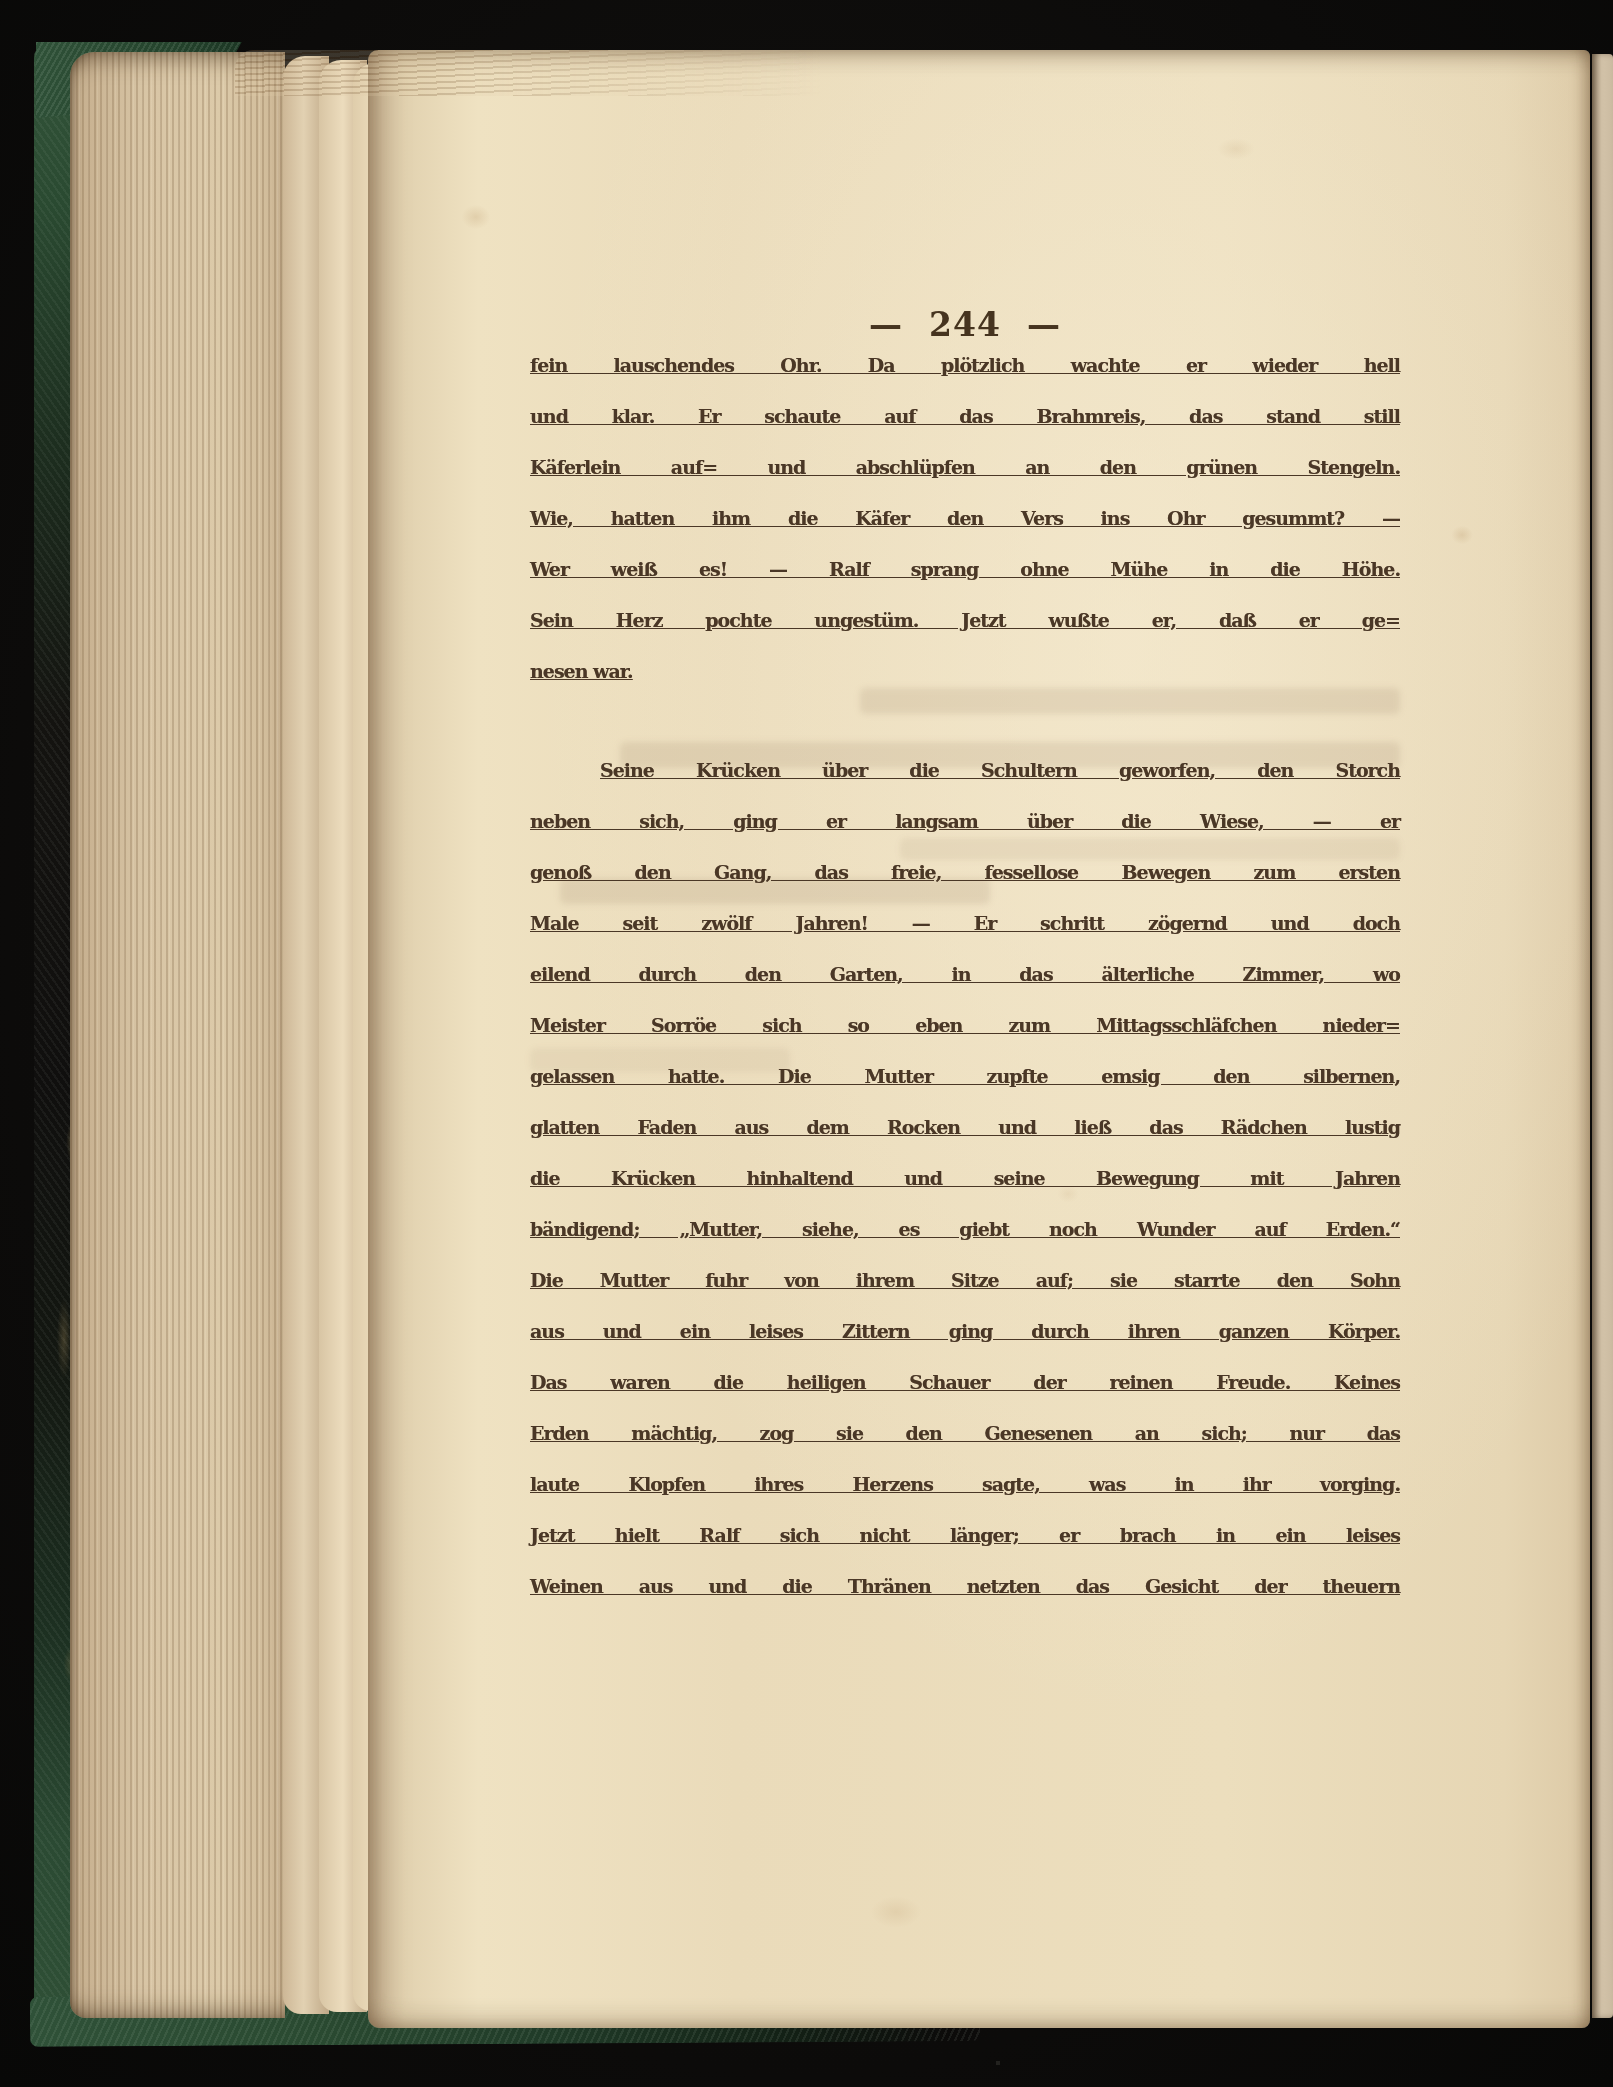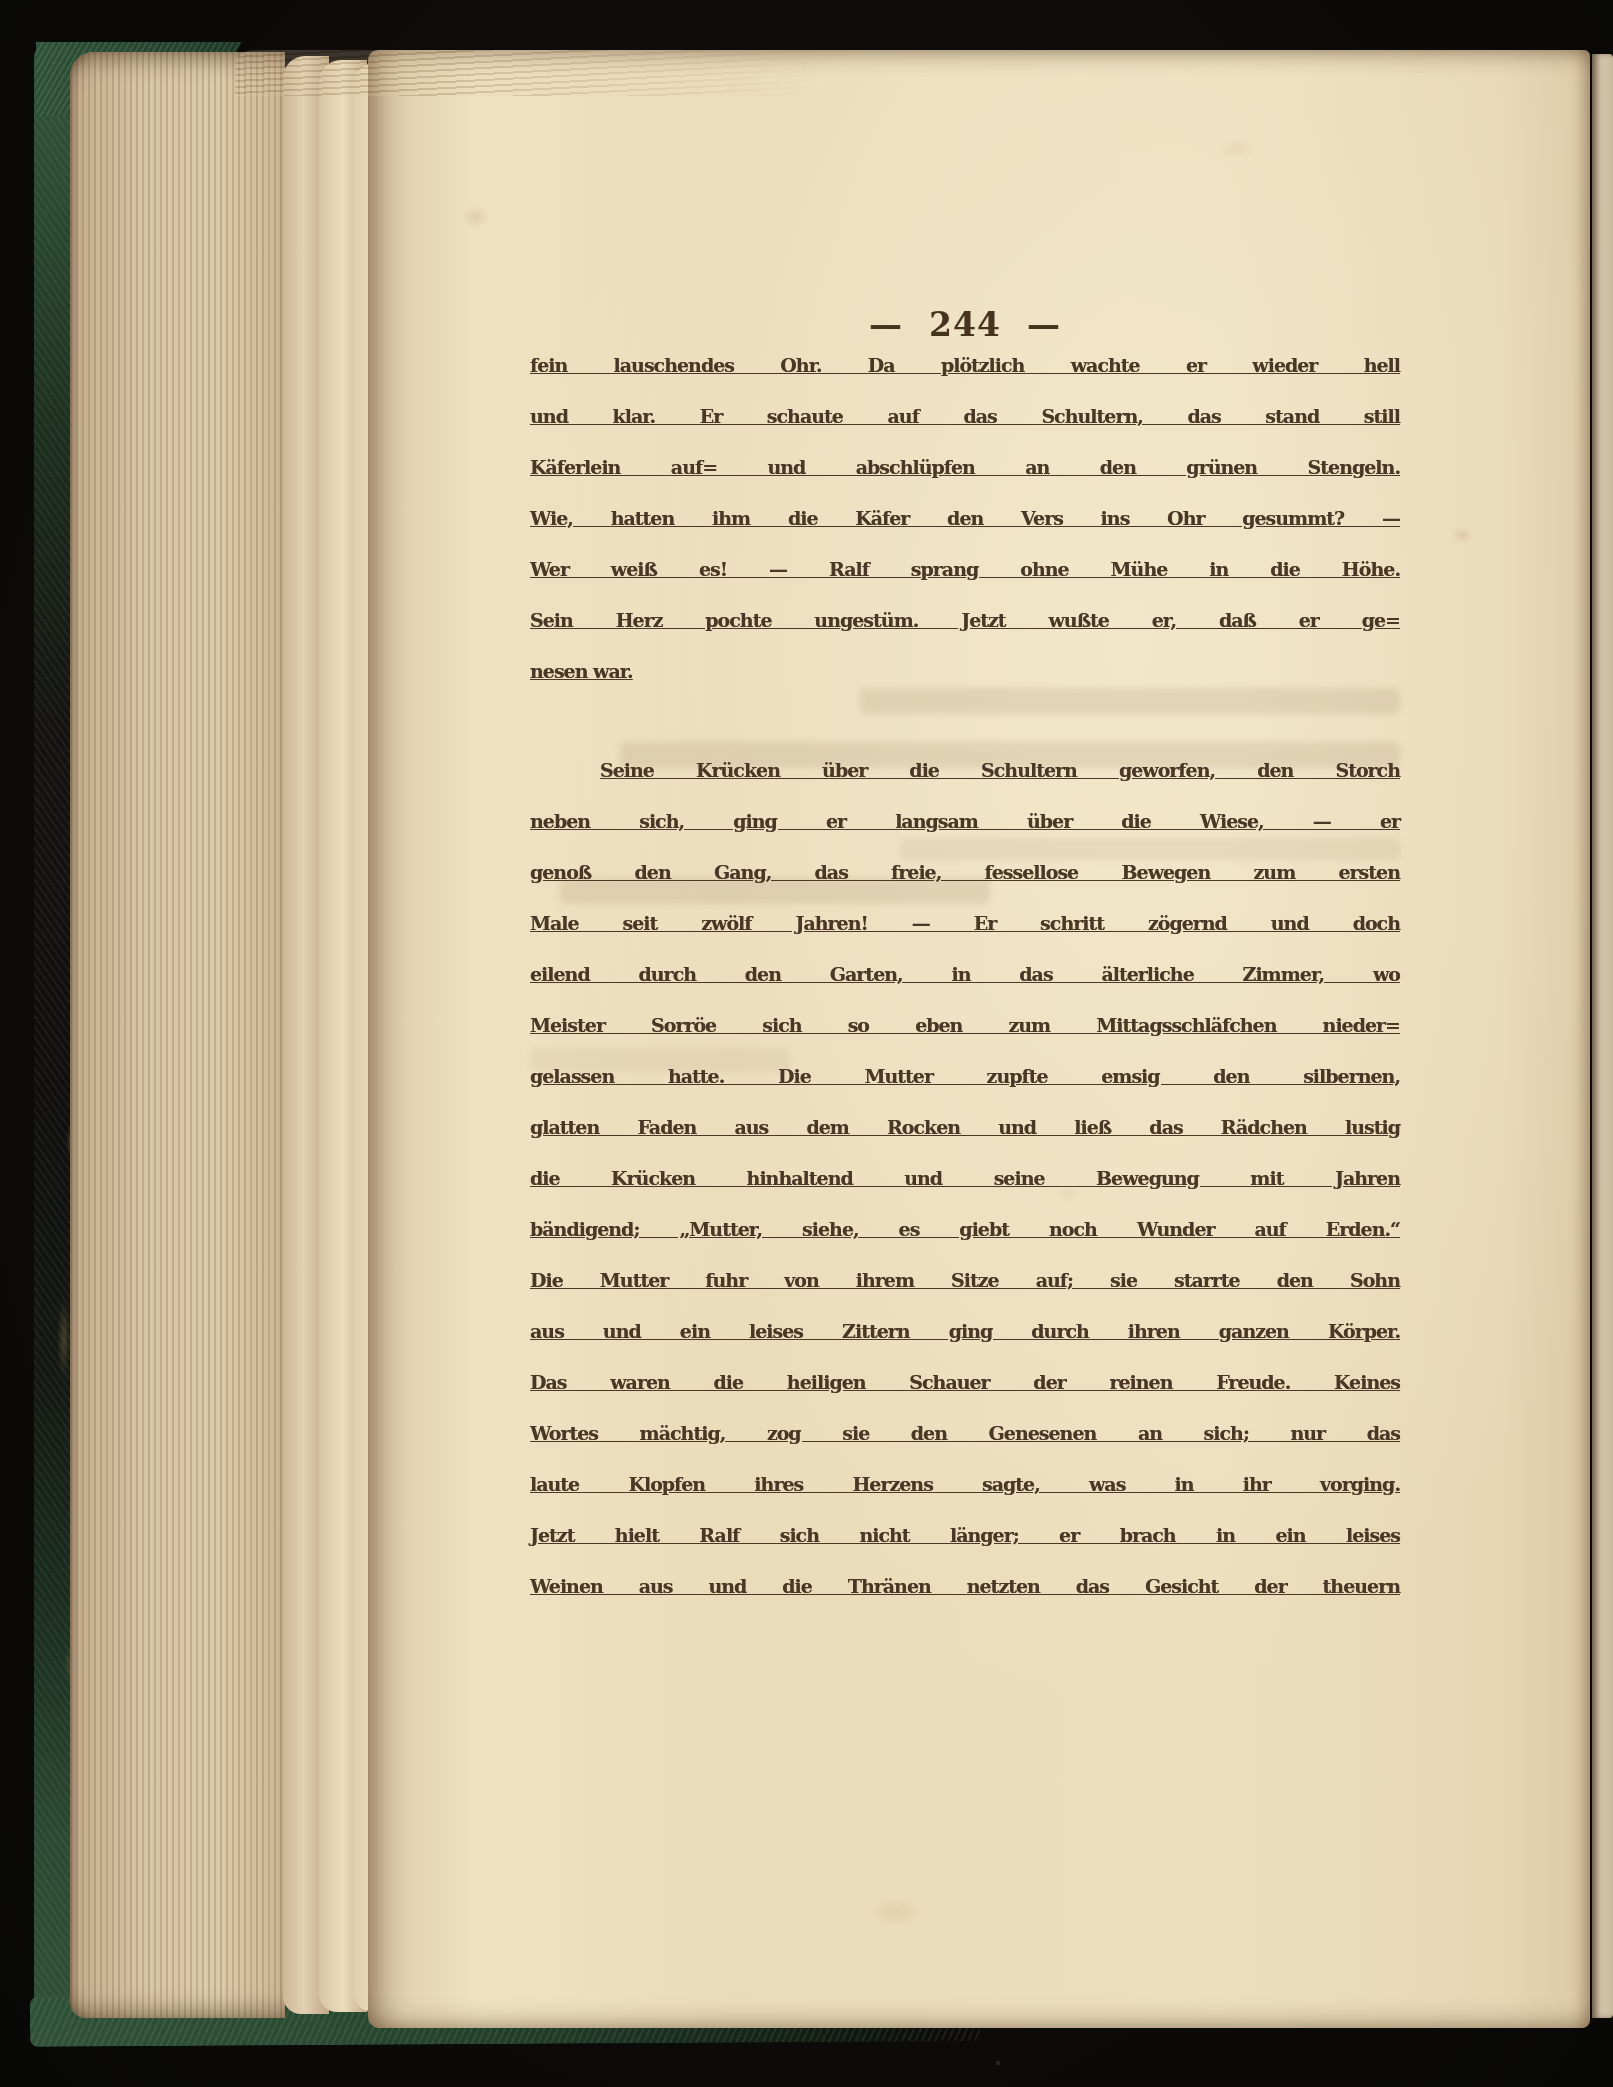--- a/index.html
+++ b/index.html
@@ -149,40 +149,40 @@
     <div class="stain st5"></div>
 
     <div class="header">
       <span>—</span>
       <span>244</span>
       <span>—</span>
     </div>
 
     <div class="text-block">
         <div class="line">fein lauschendes Ohr. Da plötzlich wachte er wieder hell</div>
-        <div class="line">und klar. Er schaute auf das Schultern, das stand still</div>
+        <div class="line">und klar. Er schaute auf das Brahmreis, das stand still</div>
         <div class="line">Käferlein auf= und abschlüpfen an den grünen Stengeln.</div>
         <div class="line">Wie, hatten ihm die Käfer den Vers ins Ohr gesummt? —</div>
         <div class="line">Wer weiß es! — Ralf sprang ohne Mühe in die Höhe.</div>
         <div class="line">Sein Herz pochte ungestüm. Jetzt wußte er, daß er ge=</div>
         <div class="line short">nesen war.</div>
         <div class="line indent">Seine Krücken über die Schultern geworfen, den Storch</div>
         <div class="line">neben sich, ging er langsam über die Wiese, — er</div>
         <div class="line">genoß den Gang, das freie, fessellose Bewegen zum ersten</div>
         <div class="line">Male seit zwölf Jahren! — Er schritt zögernd und doch</div>
         <div class="line">eilend durch den Garten, in das älterliche Zimmer, wo</div>
         <div class="line">Meister Sorröe sich so eben zum Mittagsschläfchen nieder=</div>
         <div class="line">gelassen hatte. Die Mutter zupfte emsig den silbernen,</div>
         <div class="line">glatten Faden aus dem Rocken und ließ das Rädchen lustig</div>
         <div class="line">die Krücken hinhaltend und seine Bewegung mit Jahren</div>
         <div class="line">bändigend; „Mutter, siehe, es giebt noch Wunder auf Erden.“</div>
         <div class="line">Die Mutter fuhr von ihrem Sitze auf; sie starrte den Sohn</div>
         <div class="line">aus und ein leises Zittern ging durch ihren ganzen Körper.</div>
         <div class="line">Das waren die heiligen Schauer der reinen Freude. Keines</div>
-        <div class="line">Wortes mächtig, zog sie den Genesenen an sich; nur das</div>
+        <div class="line">Erden mächtig, zog sie den Genesenen an sich; nur das</div>
         <div class="line">laute Klopfen ihres Herzens sagte, was in ihr vorging.</div>
         <div class="line">Jetzt hielt Ralf sich nicht länger; er brach in ein leises</div>
         <div class="line">Weinen aus und die Thränen netzten das Gesicht der theuern</div>
       </div>
   </div>
 
   <div class="edges-top"></div>
   <div class="sliver"></div>
 </div>
 

